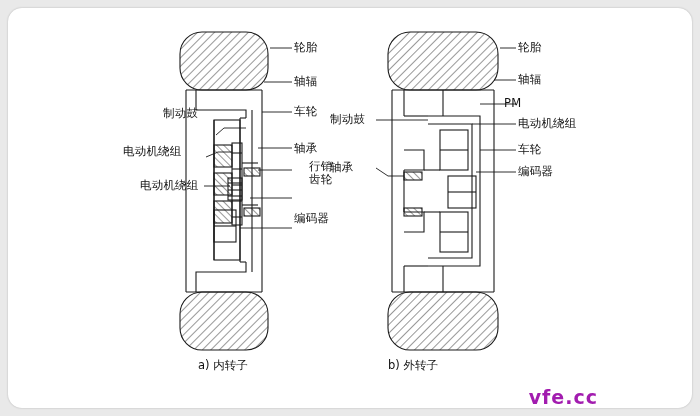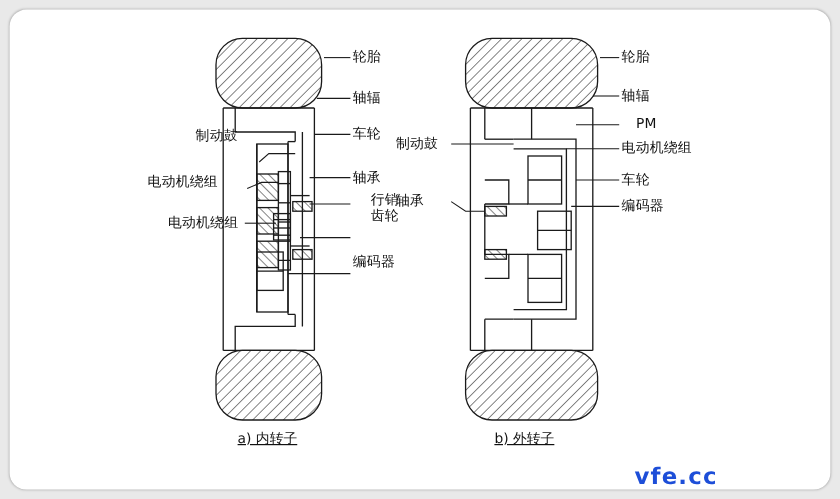--- a/index.html
+++ b/index.html
@@ -31,28 +31,27 @@
     color:#111;
     white-space:nowrap;
     line-height:1.1;
     letter-spacing:0.2px;
   }
   .cap{
     position:absolute;
     font-size:11.5px;
     color:#111;
     white-space:nowrap;
-    text-decoration:underline;
   }
   .wm{
     position:absolute;
     right:18px;bottom:8px;
     font-size:19px;
     font-weight:bold;
-    color:#1d4ed8;
+    color:#a21caf;
     letter-spacing:1px;
     font-family:"DejaVu Sans","Liberation Sans",sans-serif;
   }
 </style>
 </head>
 <body>
 
 <div id="canvas">
   <div class="card"></div>
 
@@ -218,24 +217,24 @@
   <div class="lbl" style="left:294px;top:142px;">轴承</div>
   <div class="lbl" style="left:309px;top:160px;white-space:pre;">行销
 齿轮</div>
   <div class="lbl" style="left:294px;top:212px;">编码器</div>
   <div class="lbl" style="left:163px;top:107px;">制动鼓</div>
   <div class="lbl" style="left:123px;top:145px;">电动机绕组</div>
   <div class="lbl" style="left:140px;top:179px;">电动机绕组</div>
 
   <div class="lbl" style="left:518px;top:41px;">轮胎</div>
   <div class="lbl" style="left:518px;top:73px;">轴辐</div>
-  <div class="lbl" style="left:530px;top:97px;text-align:center;">PM</div>
+  <div class="lbl" style="left:504px;top:97px;text-align:center;">PM</div>
   <div class="lbl" style="left:518px;top:117px;">电动机绕组</div>
   <div class="lbl" style="left:518px;top:143px;">车轮</div>
   <div class="lbl" style="left:518px;top:165px;">编码器</div>
   <div class="lbl" style="left:330px;top:113px;">制动鼓</div>
   <div class="lbl" style="left:330px;top:161px;">轴承</div>
 
   <div class="cap" style="left:198px;top:358px;">a) 内转子</div>
-  <div class="cap" style="left:412px;top:358px;">b) 外转子</div>
+  <div class="cap" style="left:388px;top:358px;">b) 外转子</div>
 
   <div class="wm">vfe.cc</div>
 </div>
 
 </body></html>

